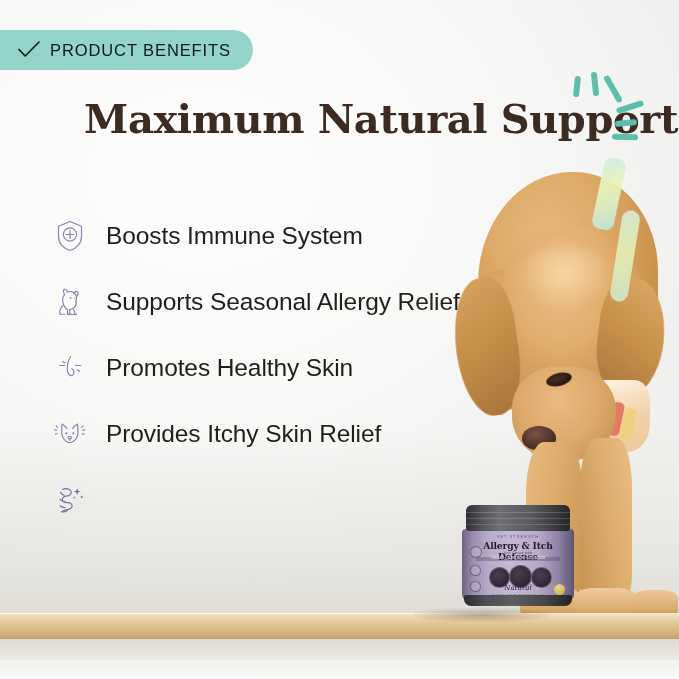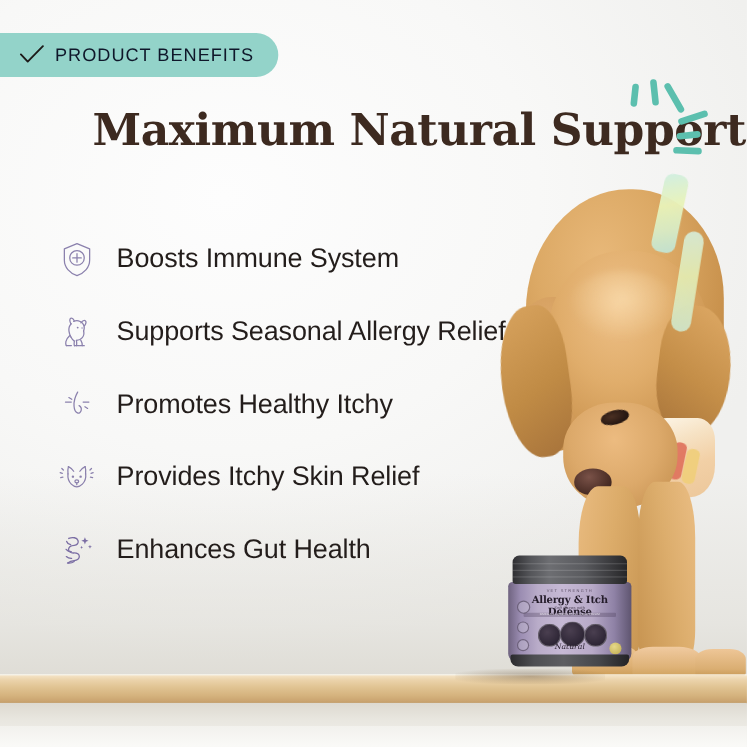--- a/index.html
+++ b/index.html
@@ -375,21 +375,21 @@
     <div class="benefit-row">
       <span class="benefit-icon">
         <svg width="34" height="32" viewBox="0 0 34 32" fill="none" stroke="#8b81ad" stroke-width="1.15" stroke-linecap="round" stroke-linejoin="round">
           <path d="M17.6 4.5c-2.4 4.2-3.6 8.6-3.3 12.6.2 3.2 1.4 5.6 3.1 6.3 1.5.6 3-.5 3.4-2.3.4-1.8-.4-3.6-1.9-4.4"></path>
           <path d="M6.5 13.5h5.3"></path>
           <path d="M22.6 13.5h5.2"></path>
           <path d="M9.6 9.4l2.6 1.6"></path>
           <path d="M24.2 17.8l2.5 1.5"></path>
         </svg>
       </span>
-      <span class="benefit-text">Promotes Healthy Itchy</span>
+      <span class="benefit-text">Promotes Healthy Skin</span>
     </div>
 
     <div class="benefit-row">
       <span class="benefit-icon">
         <svg width="36" height="32" viewBox="0 0 36 32" fill="none" stroke="#8b81ad" stroke-width="1.15" stroke-linecap="round" stroke-linejoin="round">
           <path d="M10.2 6.2c-.6 2.3-.7 4.6-.4 6.6"></path>
           <path d="M10.2 6.2c2 1 3.6 2.5 4.8 4.2"></path>
           <path d="M25.4 6.2c.6 2.3.7 4.6.4 6.6"></path>
           <path d="M25.4 6.2c-2 1-3.6 2.5-4.8 4.2"></path>
           <path d="M9.8 12.8c-.4 3.6.7 7 3 9.3 1.5 1.5 3.3 2.4 5 2.6 1.8-.2 3.6-1.1 5.1-2.6 2.3-2.3 3.4-5.7 3-9.3"></path>
@@ -410,17 +410,16 @@
           <path d="M9.5 6.5c3.6-1.6 7.4-.7 8.4 1.8.9 2.2-.8 4.3-3.4 4.5-2.8.2-5 1.6-5.2 3.6-.2 2 2 3.4 4.6 3.3 2.8-.1 5 1.1 5.2 3 .2 2-1.9 3.7-4.7 3.9-2.2.2-4.2.9-5.3 2"></path>
           <path d="M7.6 9.2c.5 1.5 1.9 2.6 3.6 3"></path>
           <path d="M7.1 16.4c1 1.3 2.8 2.1 4.7 2.1"></path>
           <path d="M7.3 23c1.2 1.1 3 1.7 4.8 1.6"></path>
           <path d="M8.4 28.8c2.2.3 4.4-.2 6-1.4"></path>
           <path d="M24.2 5.3l.9 2.4 2.4.9-2.4.9-.9 2.4-.9-2.4-2.4-.9 2.4-.9.9-2.4z" fill="#7b6ea4" stroke="none"></path>
           <path d="M28.8 12.2l.5 1.3 1.3.5-1.3.5-.5 1.3-.5-1.3-1.3-.5 1.3-.5.5-1.3z" fill="#7b6ea4" stroke="none"></path>
           <path d="M21.2 13.2l.4 1 1 .4-1 .4-.4 1-.4-1-1-.4 1-.4.4-1z" fill="#7b6ea4" stroke="none"></path>
         </svg>
       </span>
-      <span class="benefit-text">Enhances Gut Health</span>
     </div>
 
   </div>
 </div>
 
 </body></html>

